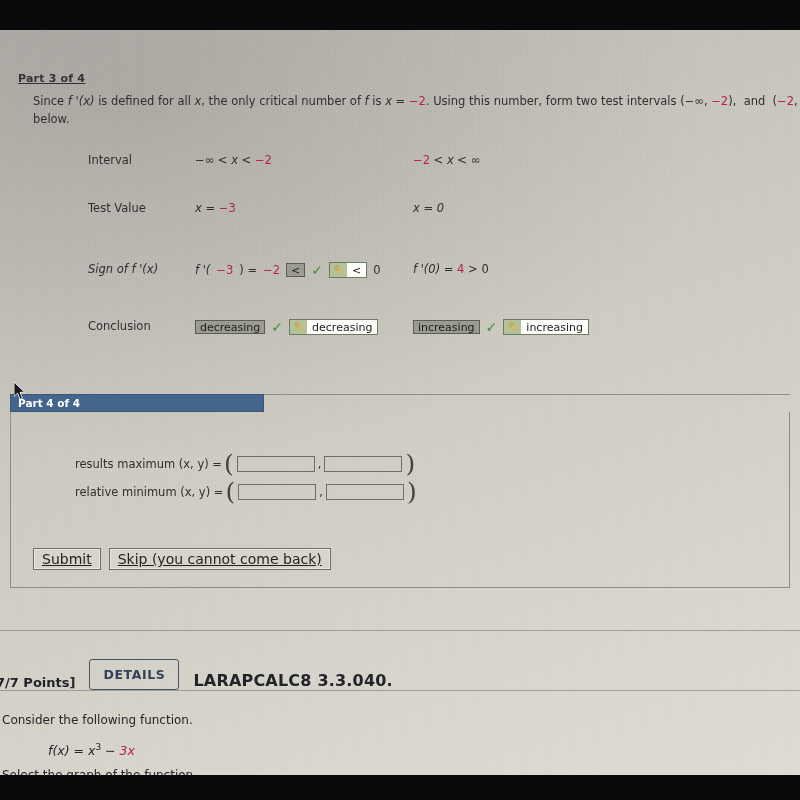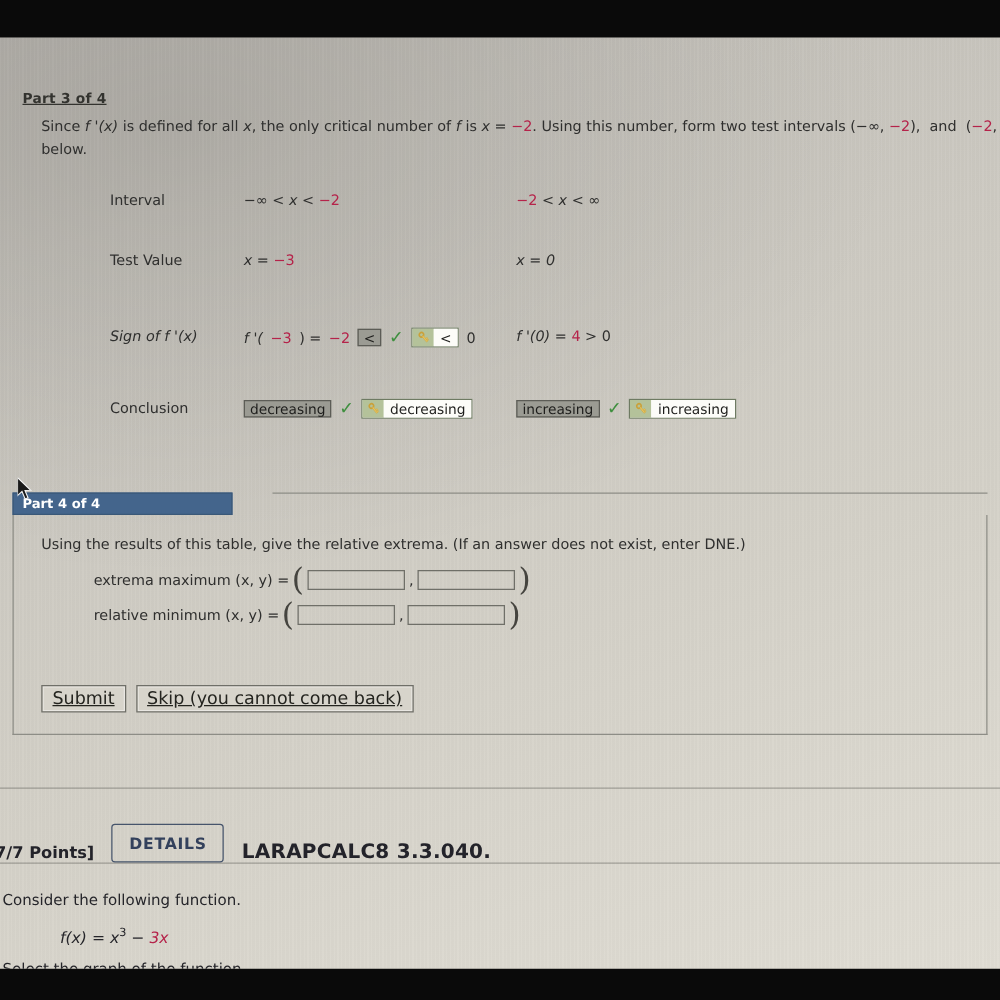--- a/index.html
+++ b/index.html
@@ -138,21 +138,21 @@
   .key-glyph { display:block; }
 
   
   #part4 {
     position: absolute;
     left: 10px;
     top: 364px;
     width: 780px;
   }
   #part4-tab {
-    width: 176px;
+    width: 254px;
     height: 18px;
     background: #44658c;
     border: 1px solid #3a5878;
     box-sizing: border-box;
     color: #ffffff;
     font-size: 10.5px;
     font-weight: bold;
     line-height: 16px;
     padding-left: 7px;
   }
@@ -401,24 +401,23 @@
             <span class="valcell">increasing</span>
           </span>
         </span>
       </div>
 
       <div id="part4-rule"></div>
       <div id="part4">
         <div id="part4-tab">Part 4 of 4</div>
         <div id="part4-body">
 
-          <div id="p4-question">Using the results of this table, give the relative extrema. (If an answer does not exist, enter DNE.)</div>
 
           <div class="extrema-row max">
-            <span>extrema maximum  (x, y) =</span>
+            <span>results maximum  (x, y) =</span>
             <span class="paren">(</span>
             <input class="ansfield" type="text" value="" style="">
             <span class="comma">,</span>
             <input class="ansfield" type="text" value="" style="">
             <span class="paren">)</span>
           </div>
 
           <div class="extrema-row min">
             <span>relative minimum  (x, y) =</span>
             <span class="paren">(</span>

